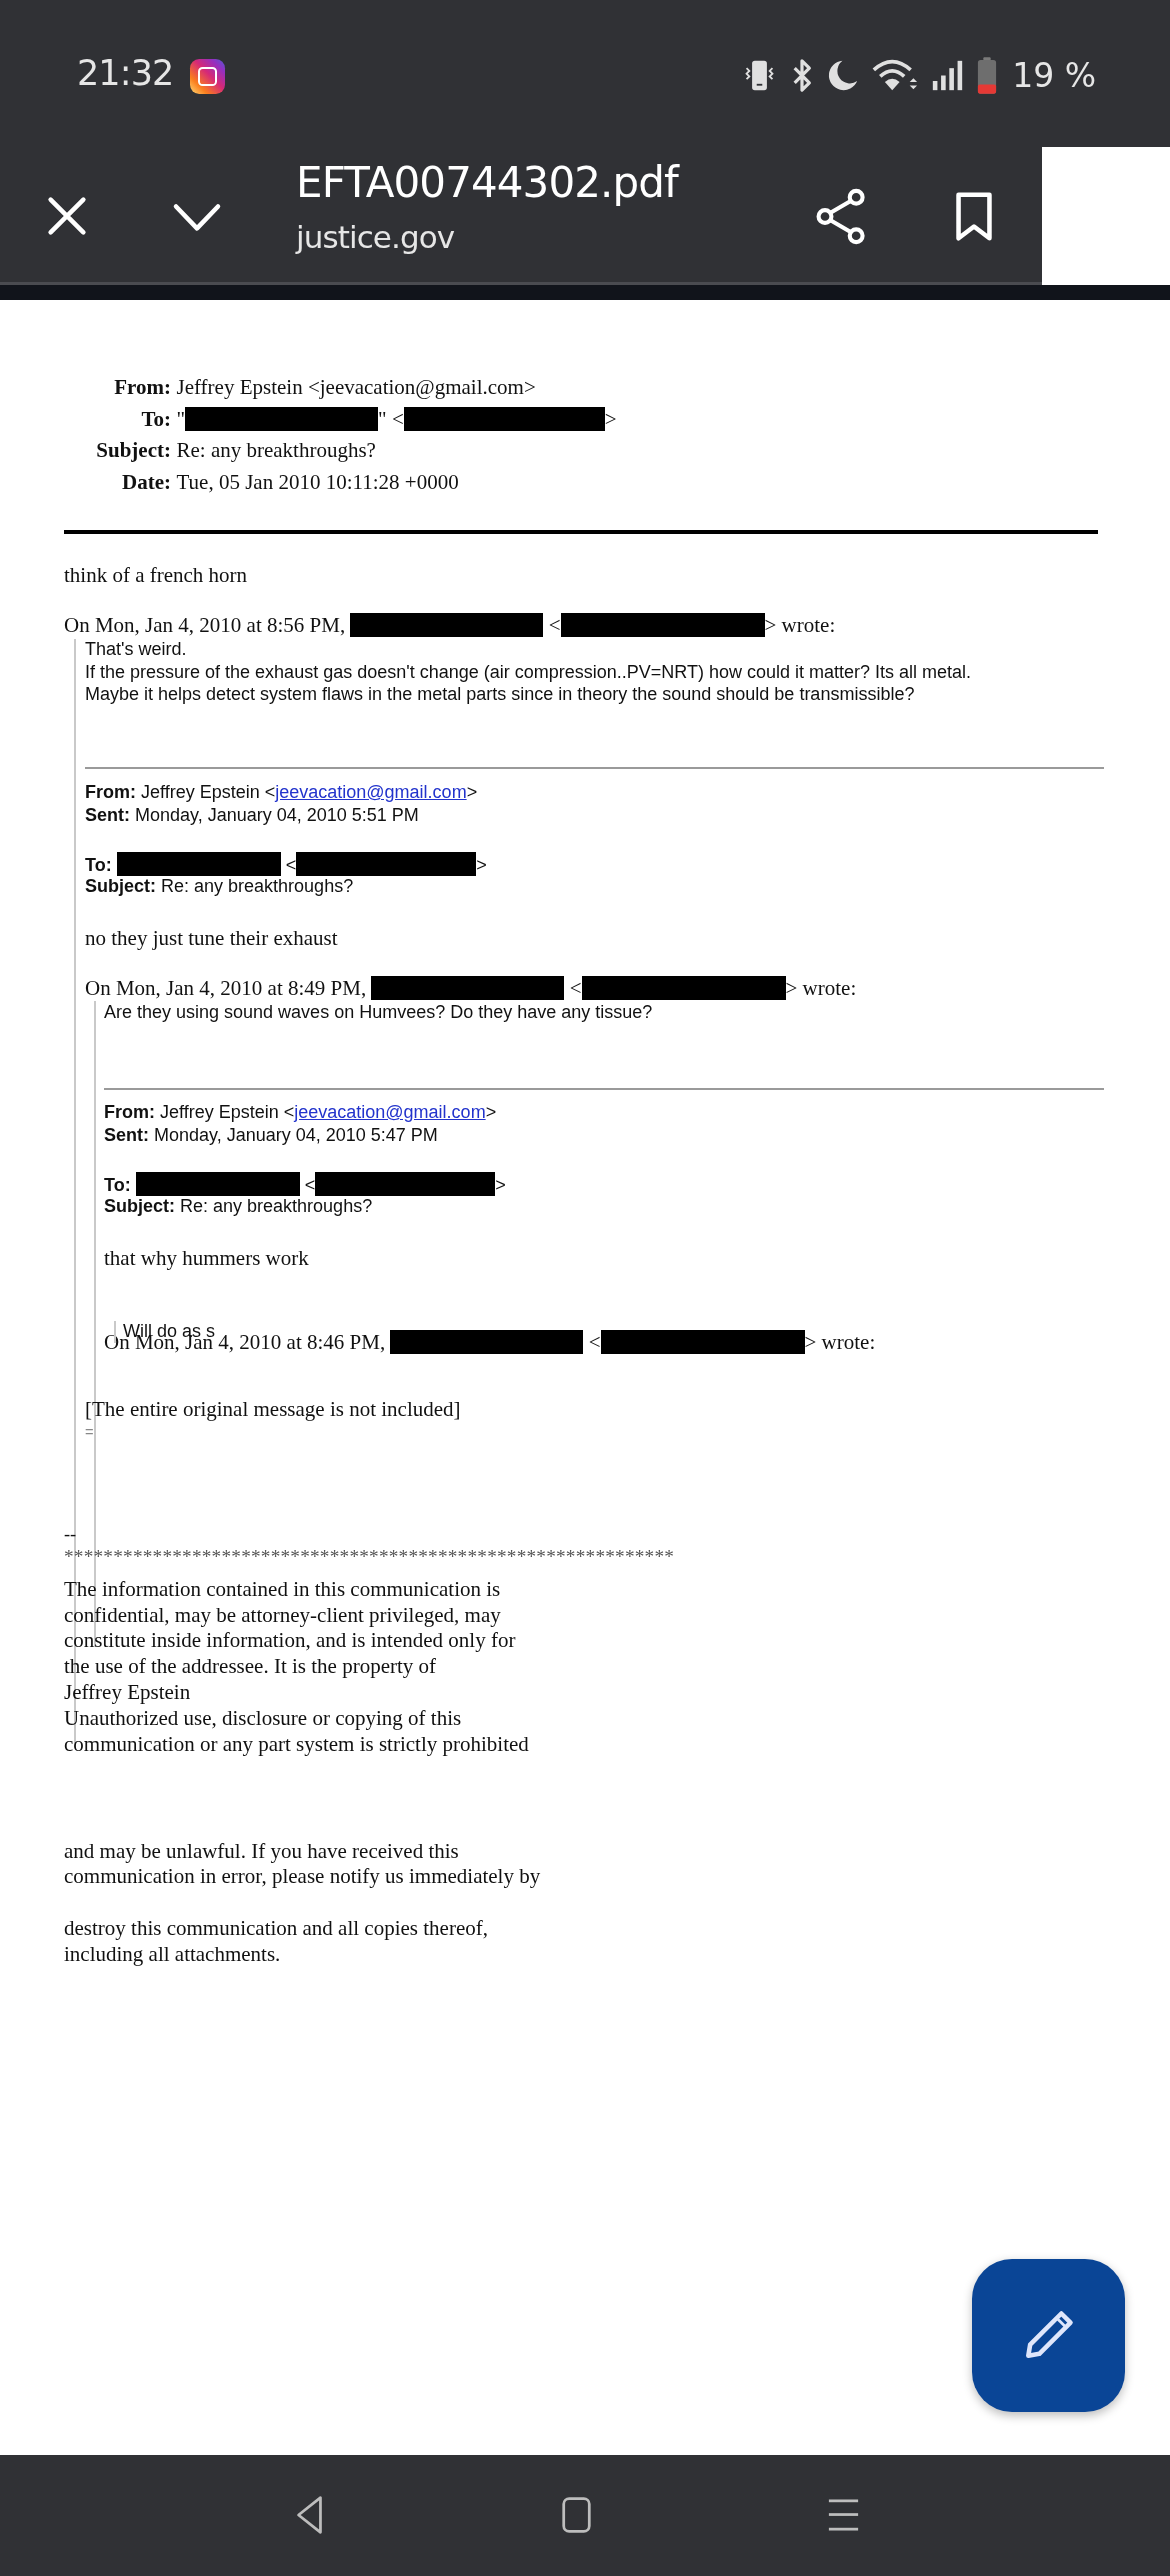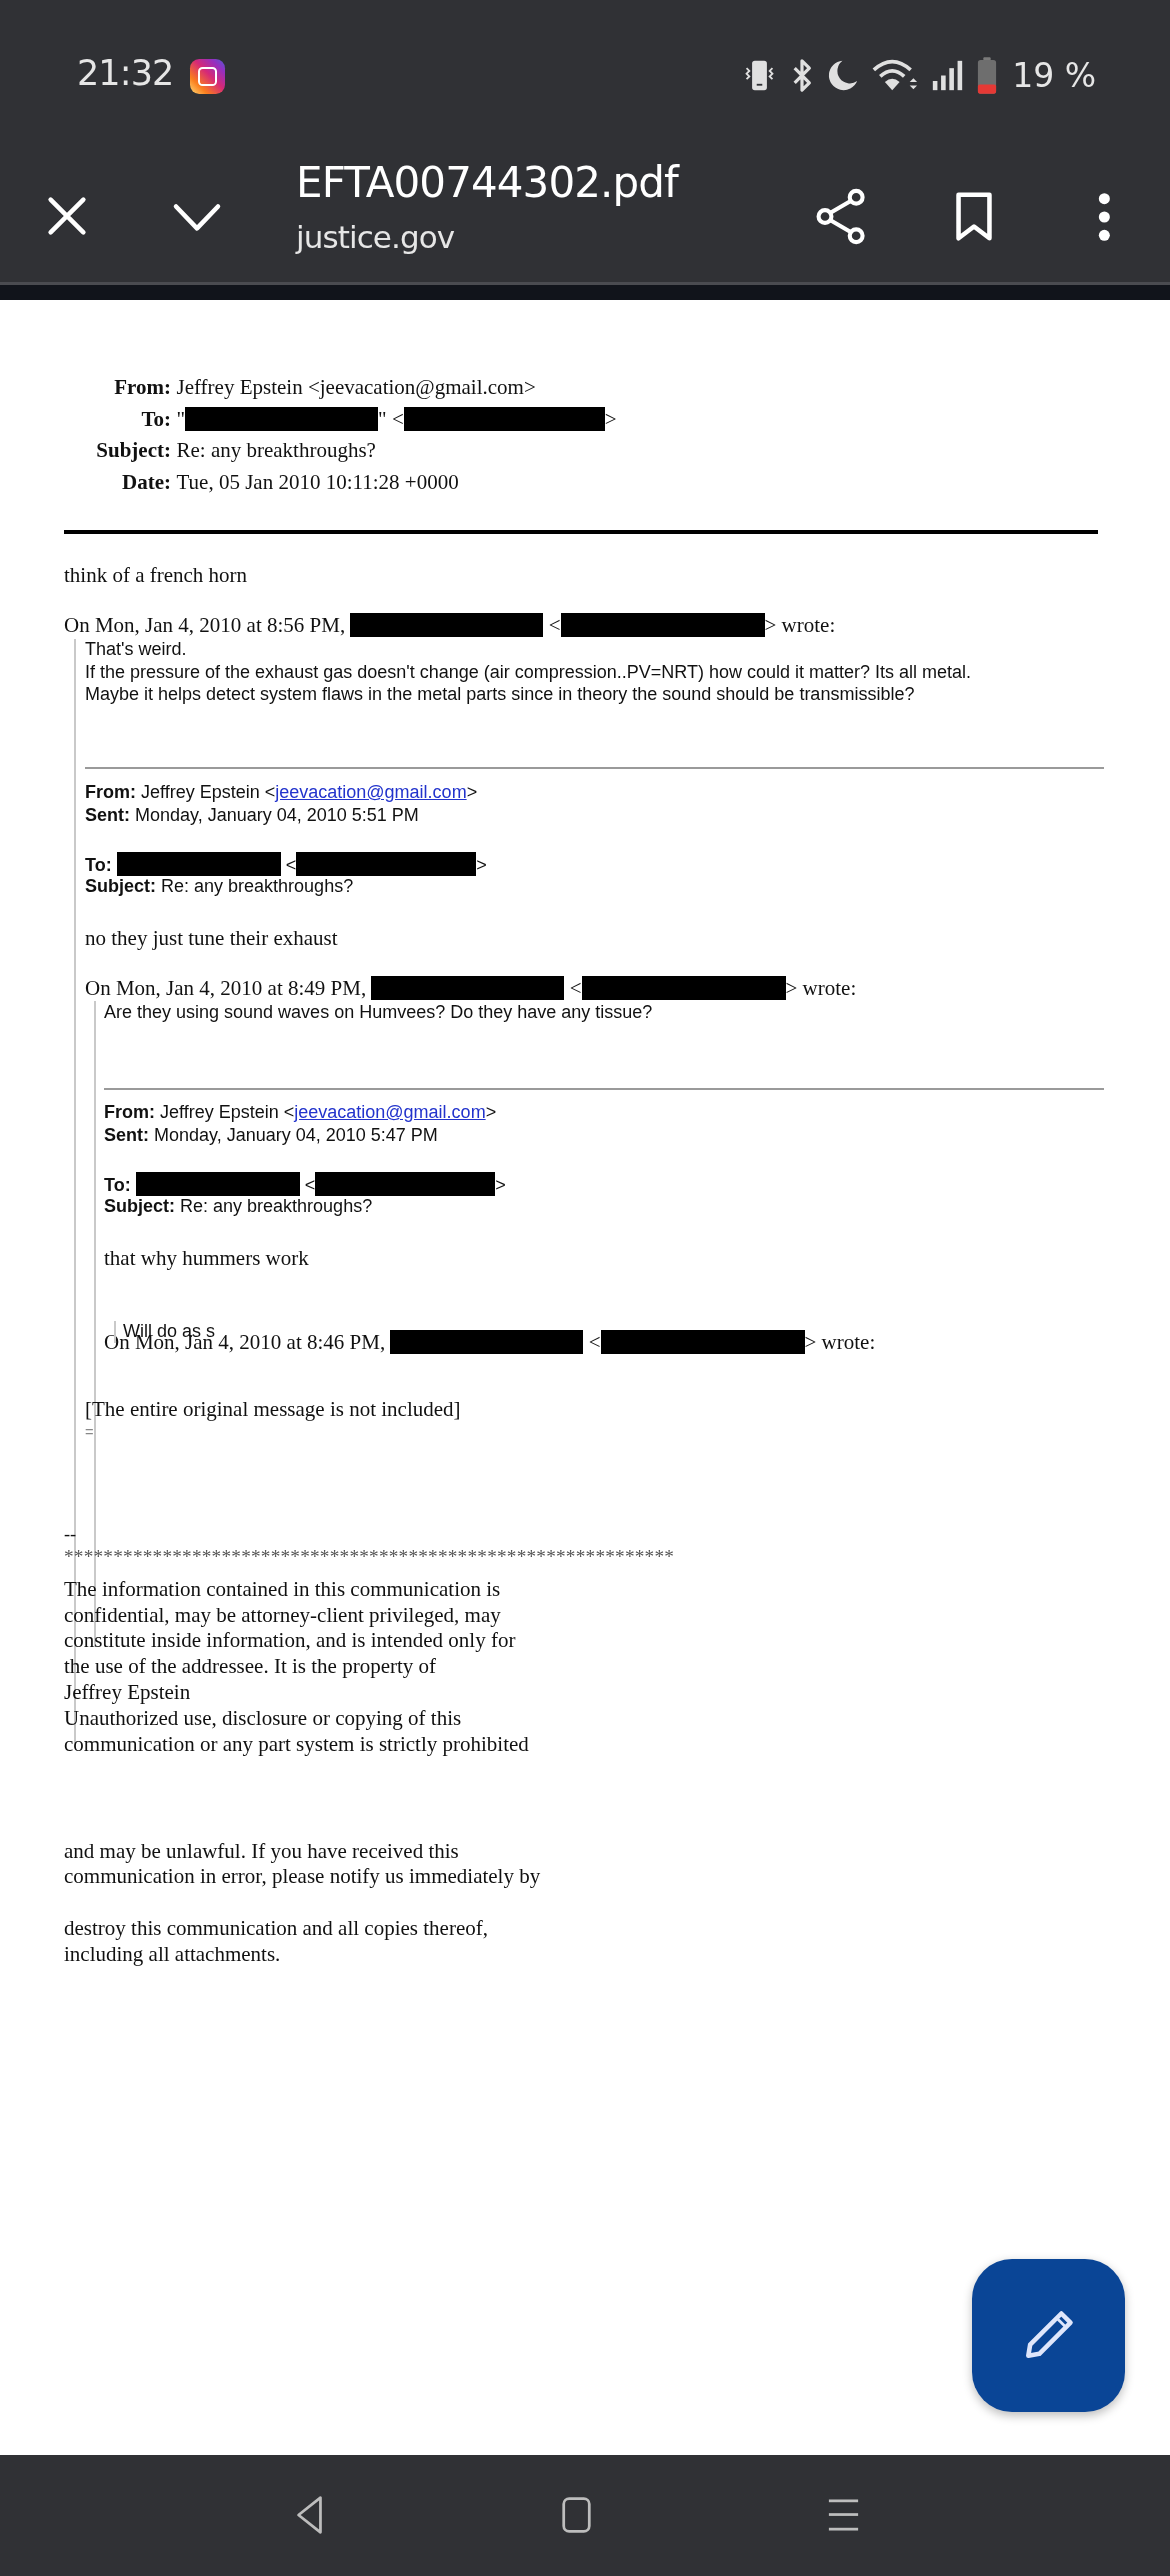--- a/index.html
+++ b/index.html
@@ -9,21 +9,21 @@
   
   .statusbar { position: absolute; left: 0; top: 0; width: 1170px; height: 147px; background: #303135; }
   .sb-time { position: absolute; left: 77px; top: 53px; color: #e6e6e6; font-size: 35px; font-family: "DejaVu Sans", sans-serif; letter-spacing: -0.9px; }
   .sb-insta { position: absolute; left: 190px; top: 59px; width: 35px; height: 35px; border-radius: 9.2px;
               background: linear-gradient(45deg,#feda75 0%,#fa7e1e 25%,#d62976 55%,#962fbf 80%,#4f5bd5 100%); }
   .sb-insta::before { content: ""; position: absolute; left: 8.3px; top: 8.3px; width: 14.7px; height: 14.7px; border: 2.8px solid #fff; border-radius: 4.6px; }
   .sb-icons { position: absolute; right: 74px; top: 52px; height: 46px; display: flex; align-items: center; gap: 13px; color: #e0e0e0; }
   .sb-icons svg { display: block; }
   .sb-battery-text { color: #e6e6e6; font-size: 33px; font-family: "DejaVu Sans", sans-serif; margin-left: 1.8px; }
 
-  .appbar { position: absolute; left: 0; top: 147px; width: 1170px; height: 138px; background: #303135; }
+  .appbar { position: absolute; left: 0; top: 147px; width: 1042px; height: 138px; background: #303135; }
   .appbar .divider { position: absolute; left: 0; bottom: 0; width: 100%; height: 2.8px; background: #4a4b50; }
   .ab-btn { position: absolute; display: flex; align-items: center; justify-content: center; }
   .ab-title { position: absolute; left: 296px; top: 11px; color: #ffffff; font-size: 42px; font-family: "DejaVu Sans", sans-serif; letter-spacing: -0.9px; }
   .ab-sub { position: absolute; left: 296px; top: 72px; color: #e6e6e6; font-size: 31px; font-family: "DejaVu Sans", sans-serif; letter-spacing: -0.9px; }
 
   .page-gap-top { position: absolute; left: 0; top: 285px; width: 1170px; height: 14.7px; background: #11141b; }
 
   
   .page { position: absolute; left: 0; width: 1170px; background: #fff; color: #111; }
   .page1 { top: 300px; height: 1549px; padding-left: 8px; }

